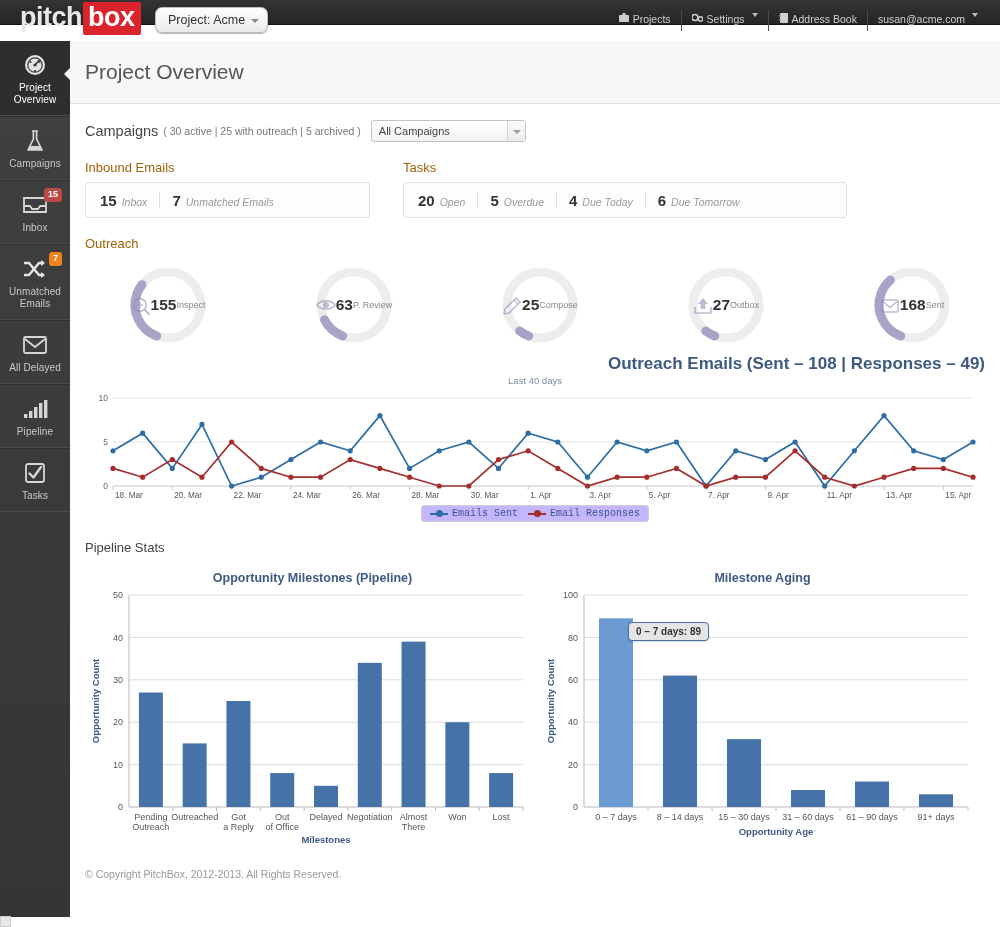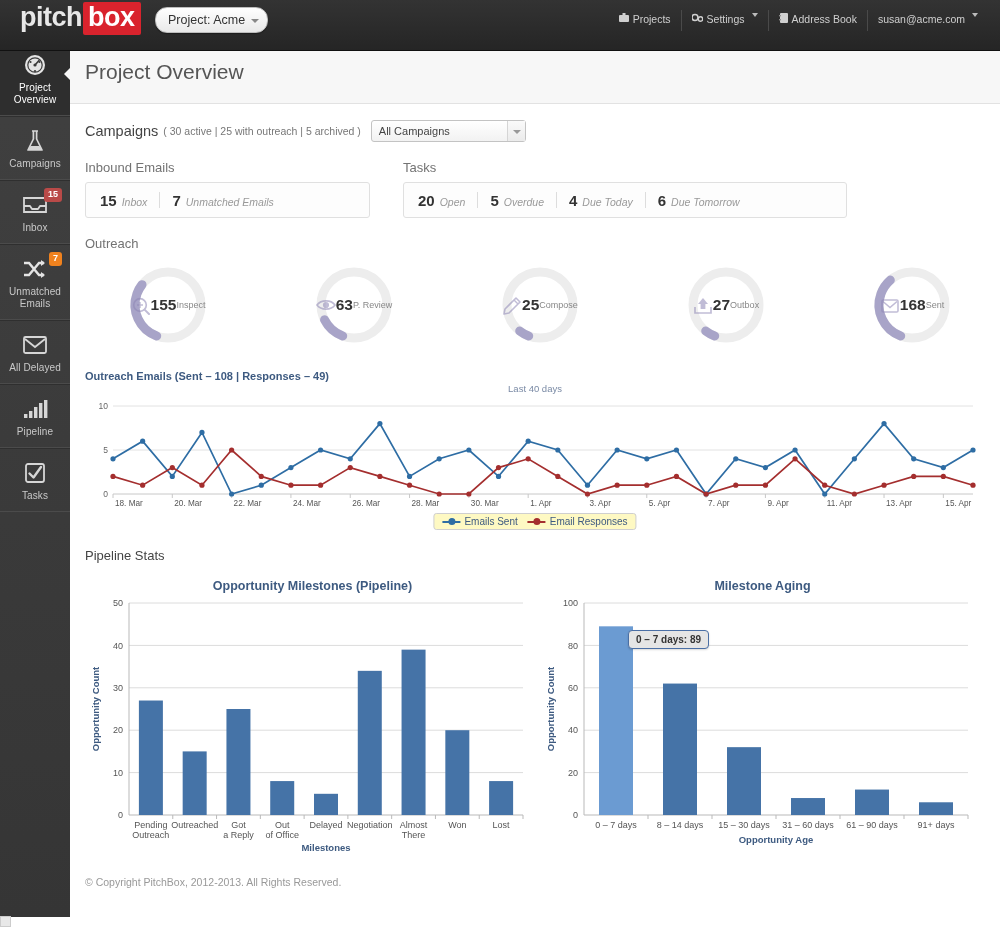--- a/index.html
+++ b/index.html
@@ -8,33 +8,33 @@
     width:1000px; height:927px;
     font-family:"Liberation Sans", sans-serif;
     background:#ffffff;
     overflow:hidden;
     color:#333;
   }
   .app { position:relative; width:1000px; height:927px; background:#fff; }
 
   
   .topbar {
-    position:absolute; top:0; left:0; width:1000px; height:51px;
+    position:absolute; top:0; left:0; width:1000px; height:25px;
     background:#2b2b2b;
     background:linear-gradient(to bottom,#333333 0%,#252525 100%);
     border-bottom:1px solid #111;
     z-index:20;
   }
   .brand { position:absolute; left:20px; top:2px; font-size:27px; font-weight:bold; letter-spacing:-0.5px; }
   .brand .pitch { color:#e8e8e8; }
   .brand .boxbg { background:#d9232d; color:#fff; padding:0 6px 2px 5px; margin-left:1px; display:inline-block; border-radius:2px; }
   .proj-btn {
     position:absolute; left:155px; top:7px; height:26px; padding:0 22px 0 12px;
     background:linear-gradient(to bottom,#ffffff 0%,#e9e9e9 100%);
-    border:1px solid #bdbdbd; border-radius:12px;
+    border:1px solid #bdbdbd; border-radius:7px;
     font-size:12.5px; color:#333; line-height:25px; white-space:nowrap;
     box-shadow:0 1px 1px rgba(0,0,0,.3);
     cursor:pointer;
   }
   .proj-btn .caret { position:absolute; right:8px; top:11px; width:0;height:0;
     border-left:4px solid transparent;border-right:4px solid transparent;border-top:4px solid #888; }
 
   .topnav { position:absolute; right:12px; top:10px; display:flex; align-items:stretch; height:21px; }
   .topnav .ti {
     color:#cfcfcf; font-size:10.5px; padding:3px 10px; border-left:1px solid #4a4a4a;
@@ -90,21 +90,21 @@
     font-size:11px; color:#444; line-height:21px; padding-left:7px;
     cursor:pointer;
   }
   .select-box .sc {
     position:absolute; right:0; top:0; width:18px; height:20px;
     border-left:1px solid #d5d5d5; background:linear-gradient(to bottom,#fafafa,#ebebeb);
   }
   .select-box .sc i { position:absolute; left:5px; top:9px; width:0;height:0;
     border-left:4px solid transparent;border-right:4px solid transparent;border-top:4px solid #999; }
 
-  .sec-title { font-size:13px; color:#737373; margin:18px 0 7px; }
+  .sec-title { font-size:13px; color:#a16207; margin:18px 0 7px; }
   .stat-panels { display:flex; gap:24px; }
   .stat-col { }
   .stat-box {
     border:1px solid #e0e0e0; border-radius:3px; background:#fdfdfd;
     height:36px; display:flex; align-items:center; padding:0 14px;
   }
   .stat-item { display:flex; align-items:baseline; gap:5px; }
   .stat-num { font-size:15px; font-weight:bold; color:#333; }
   .stat-word { font-size:10.5px; color:#999; font-style:italic; }
   .stat-sep { width:1px; height:16px; background:#ddd; margin:0 12px; align-self:center; }
@@ -112,27 +112,27 @@
   
   .donuts { display:flex; justify-content:space-between; padding:4px 30px 0 40px; }
   .donut { position:relative; width:86px; height:86px; cursor:pointer; }
   .donut svg { display:block; }
   .donut .inner { position:absolute; inset:0; display:flex; flex-direction:row; align-items:center; justify-content:center; }
   .donut .dicon { margin-bottom:-1px; opacity:.55; }
   .donut .dnum { font-size:15.5px; font-weight:bold; color:#333; line-height:16px; }
   .donut .dlbl { font-size:9px; color:#888; line-height:11px; }
 
   
-  .lc-title { text-align:left; font-size:11px; font-weight:bold; color:#3d5a80; margin-top:22px; }
+  .lc-title { text-align:right; font-size:17px; font-weight:bold; color:#3d5a80; margin-top:6px; }
   .lc-sub { text-align:center; font-size:9.5px; color:#88a; margin-top:1px; color:#7a8aa5; }
   .lc-wrap { position:relative; margin-top:6px; }
   .lc-legend {
     position:absolute; left:50%; transform:translateX(-50%); bottom:-16px;
-    border:1px solid #cfcfcf; border-radius:3px; background:#fef9c3;
-    padding:2px 8px; font-size:10px; color:#3d5a80; display:flex; gap:10px; align-items:center;
+    border:1px solid #cfcfcf; border-radius:3px; background:#c4b5fd;
+    padding:2px 8px; font-size:10px; color:#3d5a80; display:flex; gap:10px; align-items:center;font-family:Liberation Mono, monospace;
   }
   .lc-legend span { display:flex; align-items:center; gap:4px; }
   .lg-swatch { display:inline-block; width:18px; height:2px; position:relative; }
   .lg-swatch::after { content:""; position:absolute; left:6px; top:-2.5px; width:7px;height:7px;border-radius:50%; }
   .lg-blue { background:#2e6da4; } .lg-blue::after { background:#2e6da4; }
   .lg-red { background:#a42e2e; } .lg-red::after { background:#a42e2e; }
 
   
   .pl-title { font-size:13px; color:#444; margin:34px 0 6px; }
   .charts2 { display:flex;margin-top:16px; }

